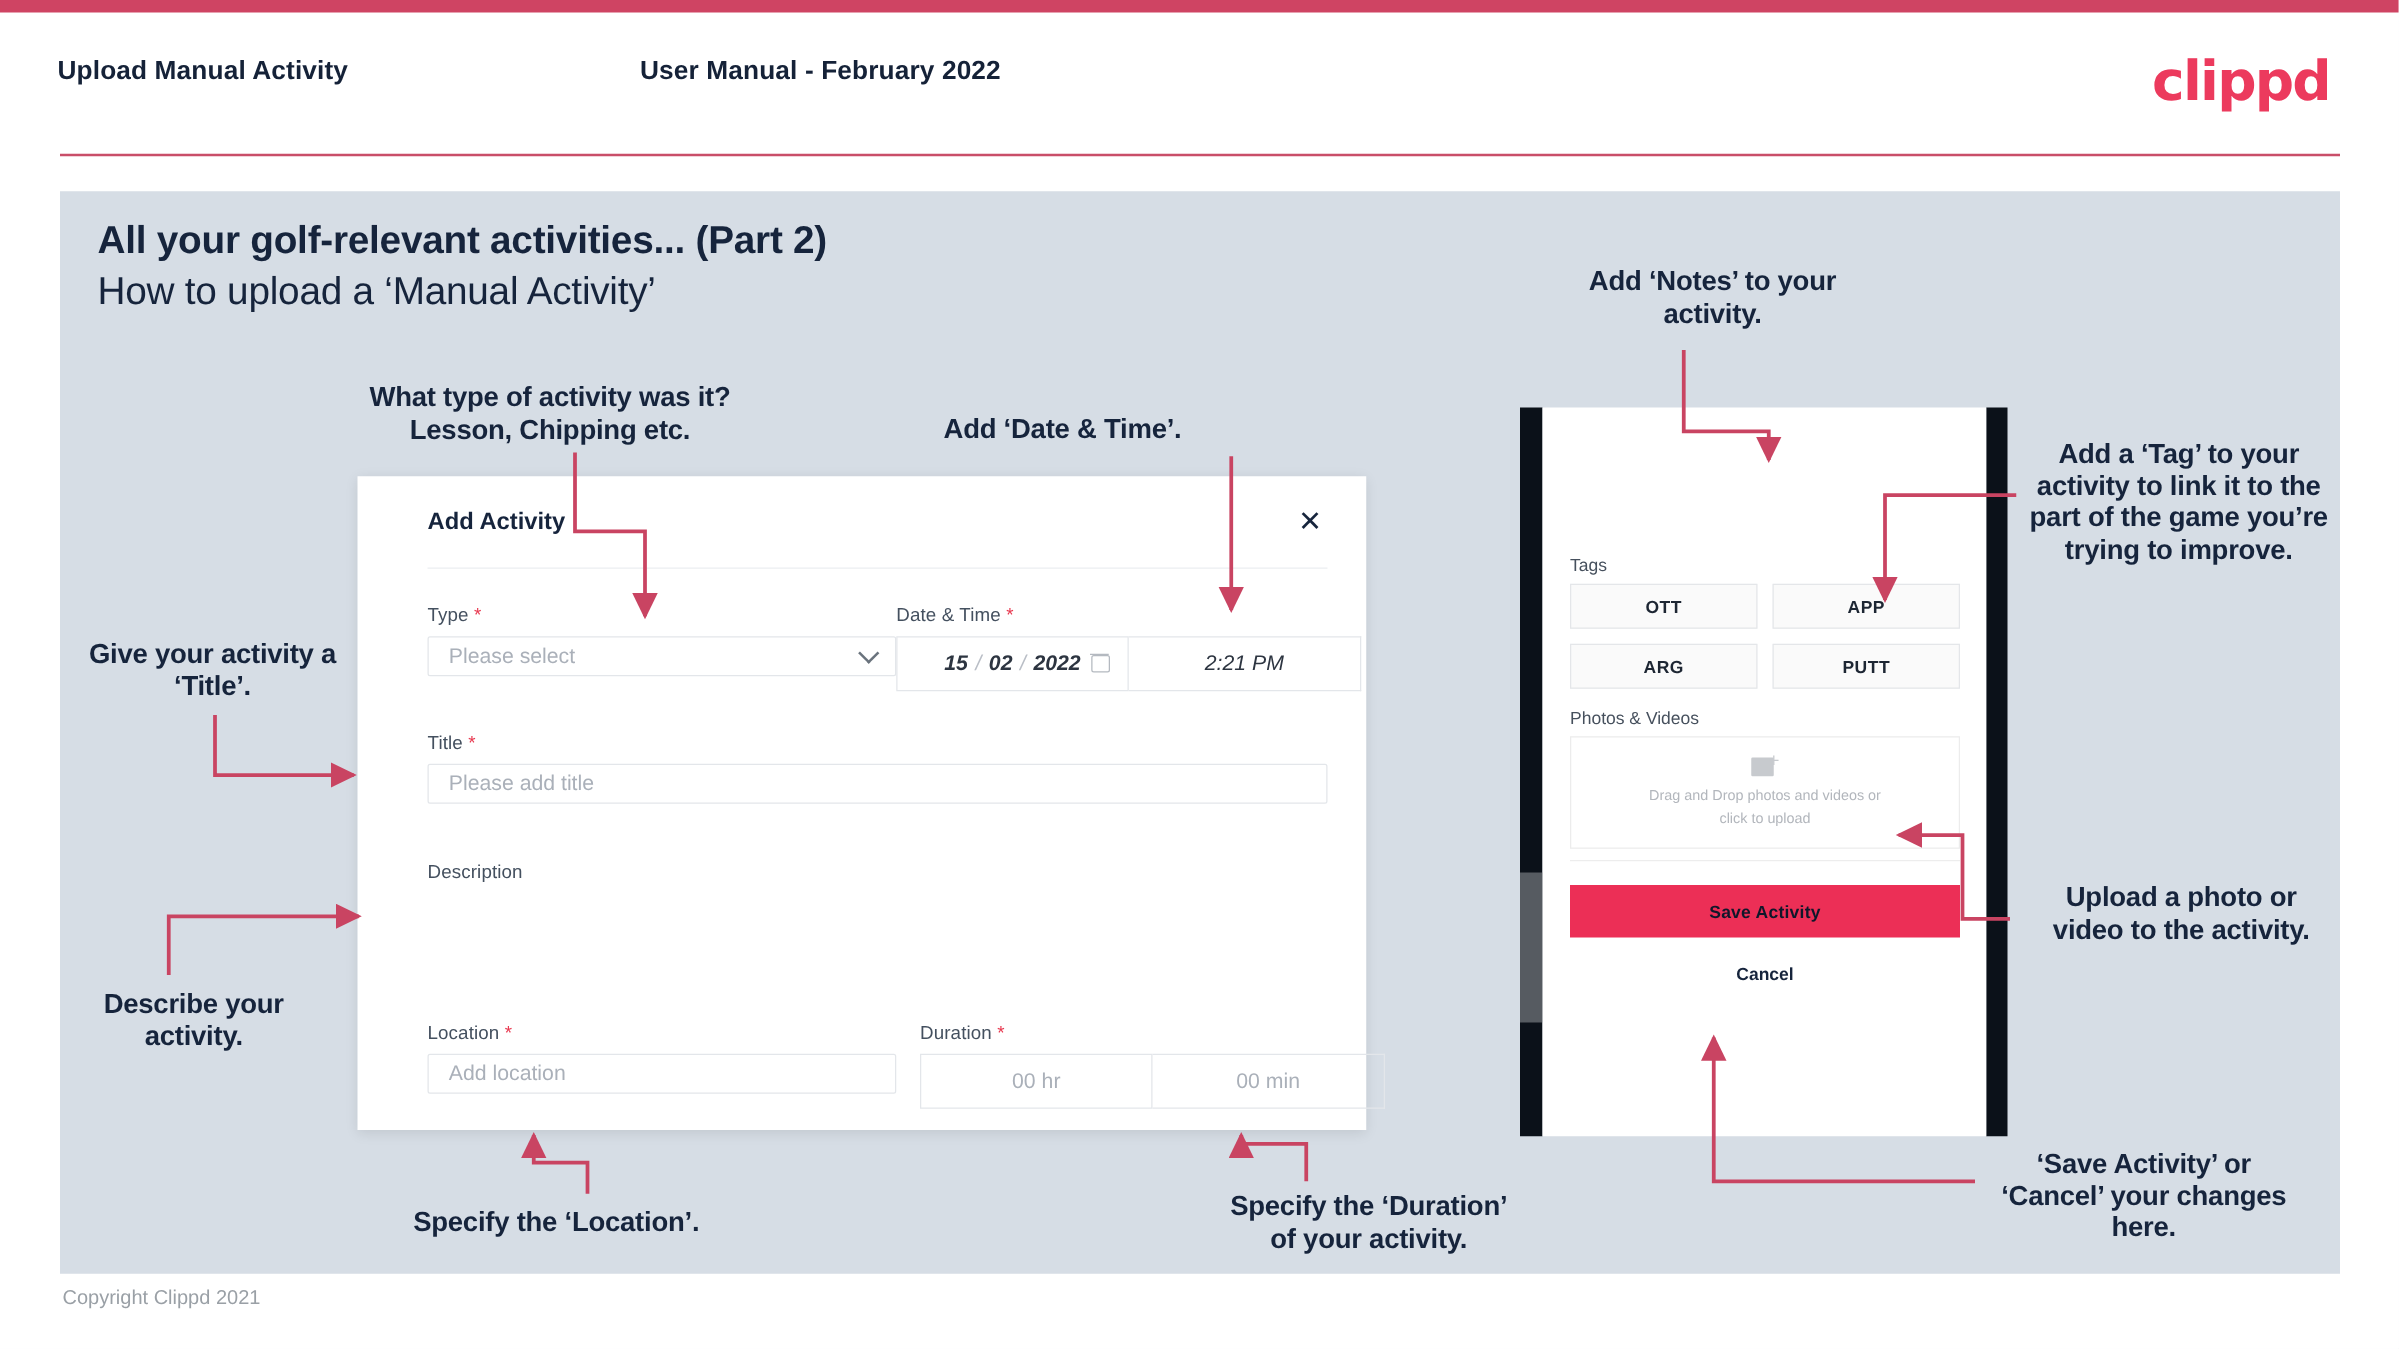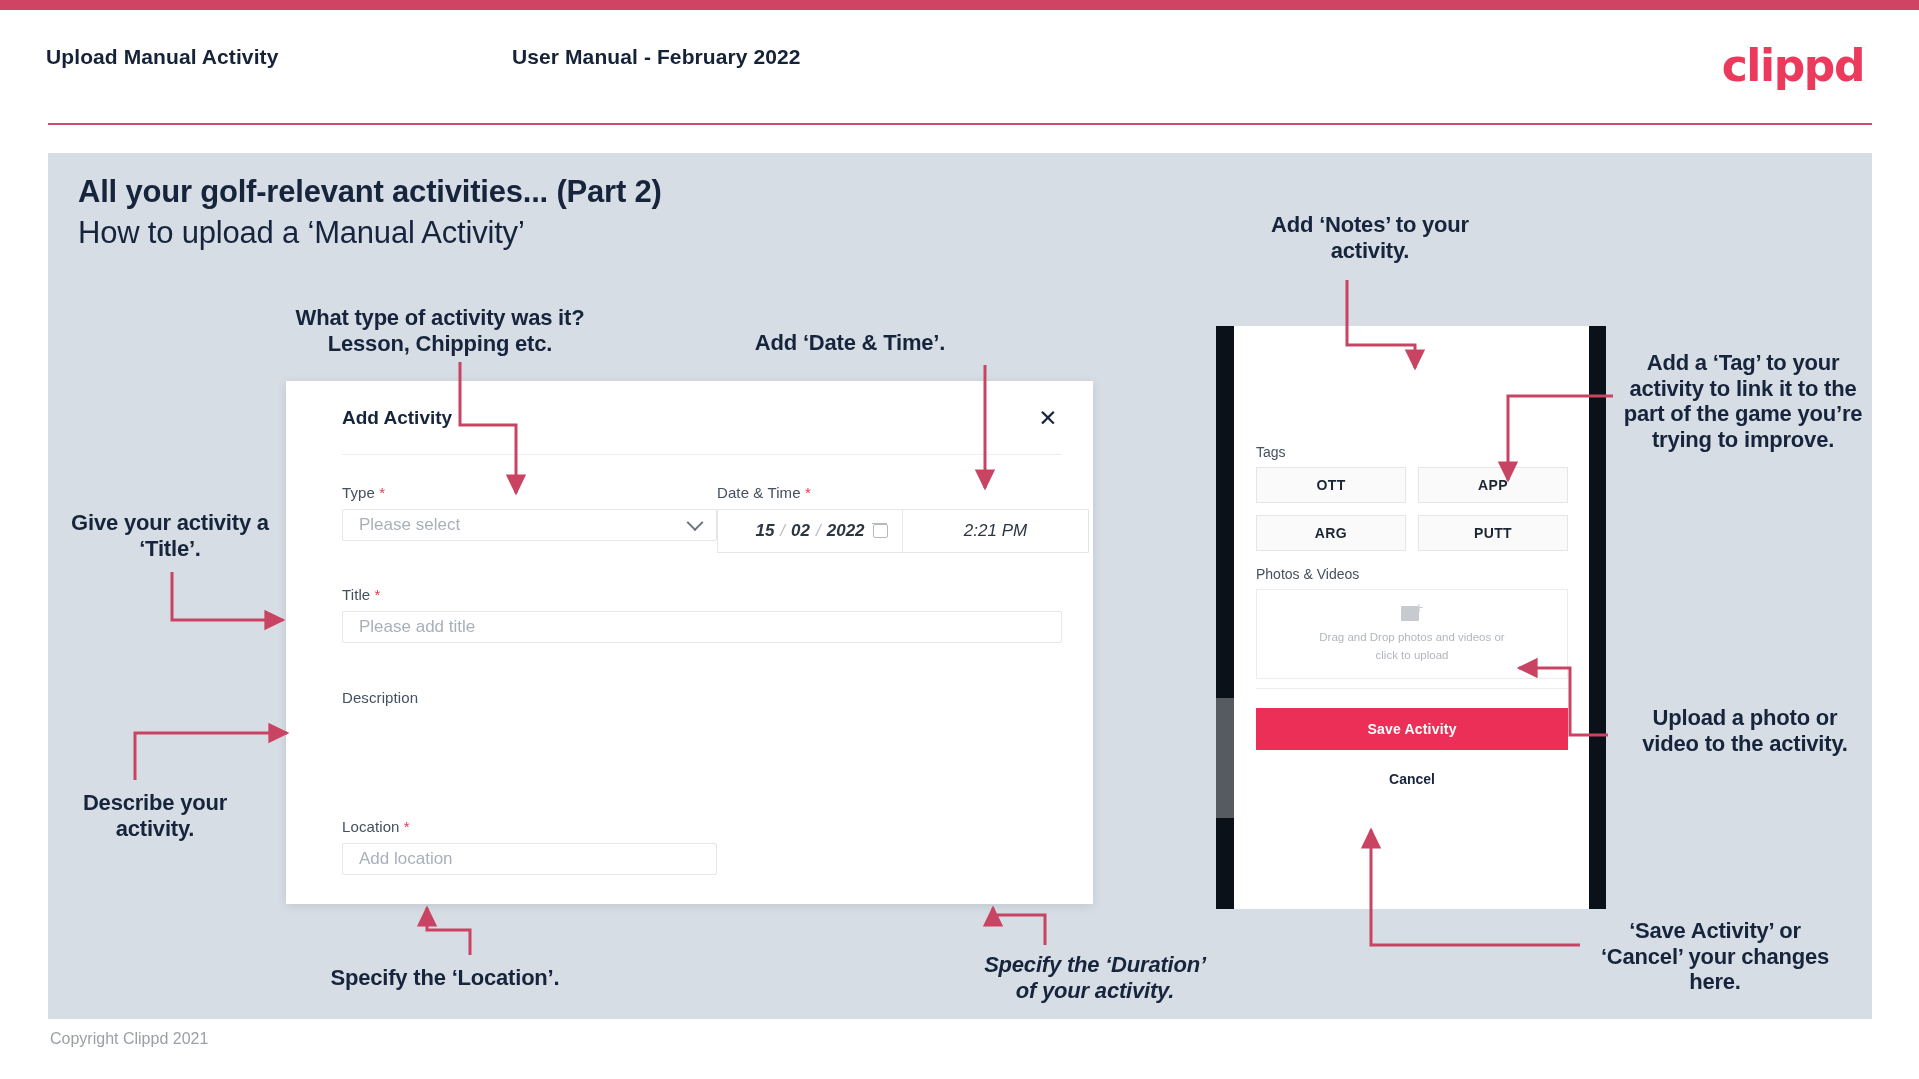--- a/index.html
+++ b/index.html
@@ -238,21 +238,21 @@
   }
   .dz-text {
     font-size: 11.5px; color: #b2b6bc; text-align: center; line-height: 1.5;
   }
   .p-hr {
     position: absolute; left: 22px; top: 362px; width: 312px;
     height: 1px; background: #ededed;
   }
   .save-btn {
     position: absolute; left: 22px; top: 382px; width: 312px; height: 42px;
-    background: #ec2f56; color: #ffffff;
+    background: #ec2f56; color: #0f172a;
     display: flex; align-items: center; justify-content: center;
     font-size: 14px; font-weight: 700; letter-spacing: .2px;
     border: none; cursor: pointer;
     font-family: "Liberation Sans", sans-serif;
   }
   .cancel-btn {
     position: absolute; left: 22px; top: 438px; width: 312px; height: 30px;
     display: flex; align-items: center; justify-content: center;
     font-size: 14px; font-weight: 700; color: #16243c; cursor: pointer;
     background: none; border: none;
@@ -301,21 +301,21 @@
     <div>‘Title’.</div>
   </div>
 
   <div class="anno" style="left:30px; top:790px; width:250px;">
     <div>Describe your</div>
     <div>activity.</div>
   </div>
 
   <div class="anno" style="left:310px; top:965px; width:270px;">Specify the ‘Location’.</div>
 
-  <div class="anno" style="left:950px; top:952px; width:290px;font-style:italic;">
+  <div class="anno" style="left:950px; top:952px; width:290px;">
     <div>Specify the ‘Duration’</div>
     <div>of your activity.</div>
   </div>
 
   <div class="anno" style="left:1230px; top:212px; width:280px;">
     <div>Add ‘Notes’ to your</div>
     <div>activity.</div>
   </div>
 
   <div class="anno" style="left:1618px; top:350px; width:250px;">Add a ‘Tag’ to your activity to link it to the part of the game you’re trying to improve.</div>
@@ -390,20 +390,34 @@
     <div class="blk-loc">
       <div class="field-label">
         <span>Location</span>
         <span class="req">*</span>
       </div>
       <div class="input-box">
         <span>Add location</span>
       </div>
     </div>
 
+    <div class="blk-dur">
+      <div class="field-label">
+        <span>Duration</span>
+        <span class="req">*</span>
+      </div>
+      <div class="dur-wrap">
+        <div class="dur-cell">
+          <span>00 hr</span>
+        </div>
+        <div class="dur-cell second">
+          <span>00 min</span>
+        </div>
+      </div>
+    </div>
   </div>
 
   <div class="phone">
     <div class="phone-edge-l">
       <div class="vol"></div>
     </div>
     <div class="phone-edge-r"></div>
 
     <div class="phone-screen">
 

